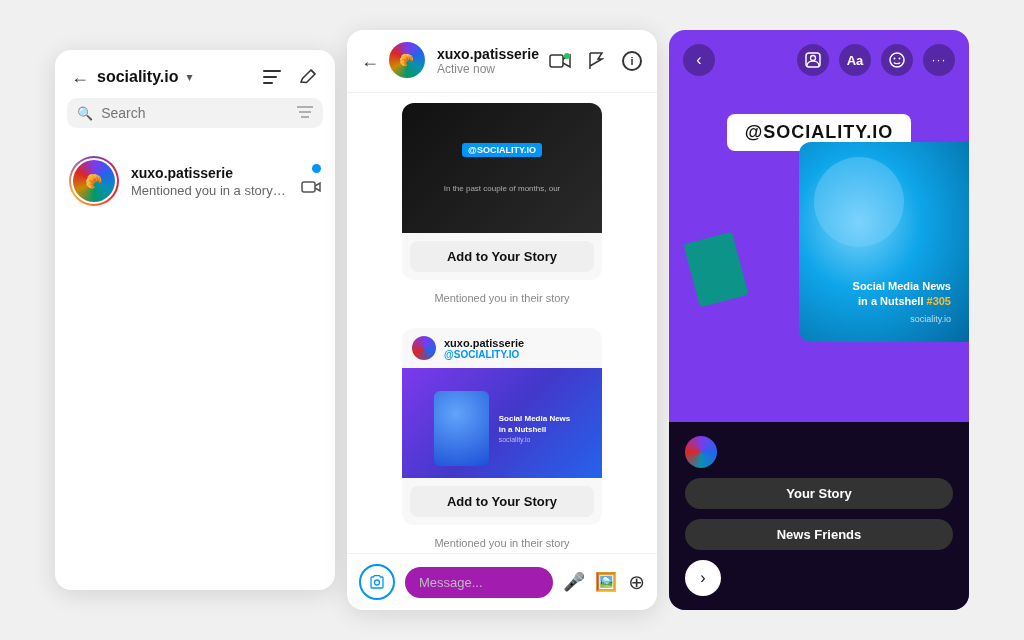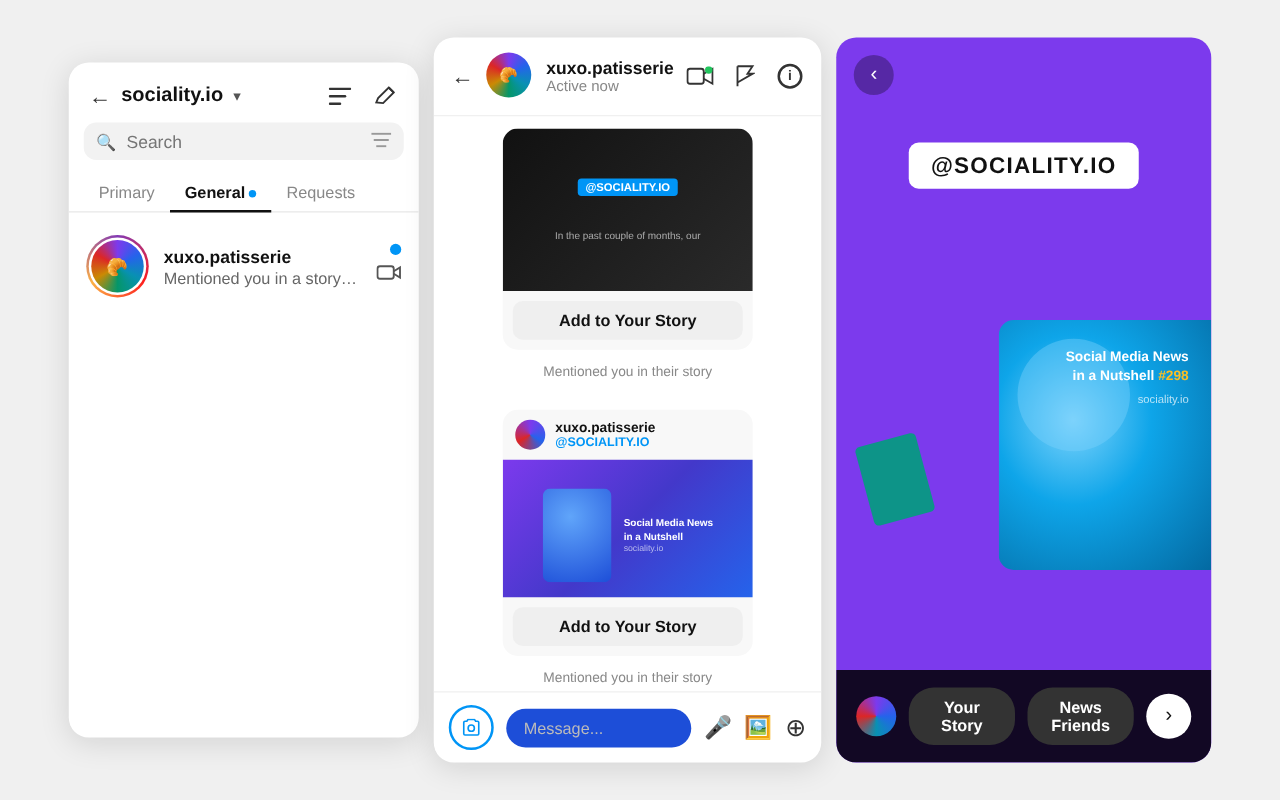--- a/index.html
+++ b/index.html
@@ -305,21 +305,21 @@
       align-items: center;
       justify-content: center;
       color: #0095f6;
       font-size: 16px;
       cursor: pointer;
       flex-shrink: 0;
     }
 
     .s2-text-input {
       flex: 1;
-      background: #1d4ed8;
+      background: #a21caf;
       border-radius: 20px;
       padding: 8px 14px;
       font-size: 13px;
       color: #888;
       border: none;
       outline: none;
     }
 
     .s2-icons {
       display: flex;
@@ -393,22 +393,22 @@
       flex-direction: column;
       align-items: flex-start;
       justify-content: flex-start;
       padding: 20px 20px;
     }
 
     .s3-footer {
       background: rgba(0,0,0,0.85);
       padding: 14px 16px;
       display: flex;
-      align-items: center;
       gap: 10px;
+      flex-direction: column;
     }
 
     .s3-footer-avatar {
       width: 32px;
       height: 32px;
       border-radius: 50%;
       background: conic-gradient(#7c3aed, #2563eb, #0891b2, #dc2626, #7c3aed);
       flex-shrink: 0;
     }
 
@@ -485,31 +485,20 @@
       <input type="text" placeholder="Search" style="">
       <span class="filter-icon">
         <svg width="16" height="12" viewBox="0 0 16 12" fill="none">
           <line x1="0" y1="1" x2="16" y2="1" stroke="#999" stroke-width="1.5"></line>
           <line x1="2" y1="6" x2="14" y2="6" stroke="#999" stroke-width="1.5"></line>
           <line x1="4" y1="11" x2="12" y2="11" stroke="#999" stroke-width="1.5"></line>
         </svg>
       </span>
     </div>
 
-    <div class="s1-tabs">
-      <div class="s1-tab">
-        <span>Primary</span>
-      </div>
-      <div class="s1-tab active">
-        <span>General</span><span class="tab-dot"></span>
-      </div>
-      <div class="s1-tab">
-        <span>Requests</span>
-      </div>
-    </div>
 
     <div class="s1-message-list">
       <div class="message-item">
         <div class="avatar-container">
           <div style="position:relative;width:50px;height:50px;">
             <div style="position:absolute;inset:0;border-radius:50%;background:conic-gradient(#833ab4 0%, #fd1d1d 33%, #fcb045 66%, #833ab4 100%);"></div>
             <div style="position:absolute;inset:2px;border-radius:50%;background:white;"></div>
             <div style="position:absolute;inset:4px;border-radius:50%;background:conic-gradient(#7c3aed, #2563eb, #0891b2, #059669, #ca8a04, #dc2626, #7c3aed);display:flex;align-items:center;justify-content:center;font-size:14px;color:white;font-weight:bold;">🥐</div>
           </div>
         </div>
@@ -616,38 +605,57 @@
         <span class="s2-icon">🖼️</span>
         <span class="s2-icon" style="font-size:20px;font-weight:300;color:#333;">⊕</span>
       </div>
     </div>
   </div>
 
   <div class="screen-3">
 
     <div class="s3-header">
       <div class="s3-back">‹</div>
+      <div class="s3-header-icons">
+        <div class="s3-icon">
+          <svg width="16" height="16" viewBox="0 0 16 16" fill="none">
+            <rect x="1" y="1" width="14" height="14" rx="3" stroke="white" stroke-width="1.5" fill="none"></rect>
+            <circle cx="8" cy="6" r="2.5" stroke="white" stroke-width="1.3" fill="none"></circle>
+            <path d="M2 14c0-3 2.7-5 6-5s6 2 6 5" stroke="white" stroke-width="1.3" fill="none"></path>
+          </svg>
+        </div>
+        <div class="s3-icon" style="font-size:13px;font-weight:700;">Aa</div>
+        <div class="s3-icon">
+          <svg width="16" height="16" viewBox="0 0 16 16" fill="none">
+            <circle cx="8" cy="8" r="7" stroke="white" stroke-width="1.5" fill="none"></circle>
+            <circle cx="5.5" cy="6.5" r="1" fill="white"></circle>
+            <circle cx="10.5" cy="6.5" r="1" fill="white"></circle>
+            <path d="M5 10.5c0.5 1.5 5.5 1.5 6 0" stroke="white" stroke-width="1.3" fill="none"></path>
+          </svg>
+        </div>
+        <div class="s3-icon" style="letter-spacing:1px;font-size:12px;">···</div>
+      </div>
     </div>
 
     <div class="s3-content">
 
       <div style="align-self:center;margin-top:10px;background:white;padding:8px 18px;border-radius:8px;">
         <span style="font-size:18px;font-weight:900;color:#111;letter-spacing:1px;">@SOCIALITY.IO</span>
       </div>
 
       <div style="position:absolute;bottom:120px;left:22px;width:50px;height:65px;background:#0d9488;border-radius:4px;transform:rotate(-15deg);"></div>
 
       <div style="position:absolute;right:0;bottom:80px;width:170px;height:200px;border-radius:12px 0 0 12px;overflow:hidden;">
         <div style="width:100%;height:100%;background:radial-gradient(ellipse at 35% 40%, #7dd3fc 0%, #0ea5e9 40%, #0369a1 100%);position:relative;">
           <div style="position:absolute;top:15px;left:15px;width:90px;height:90px;border-radius:50%;background:rgba(125,211,252,0.4);"></div>
         </div>
       </div>
 
       <div style="position:absolute;right:18px;top:195px;text-align:right;max-width:120px;">
-        <div style="font-size:11px;font-weight:700;color:white;line-height:1.4;">Social Media News<br>in a Nutshell <span style="color:#fbbf24;">#298</span></div>
+        <div style="font-size:11px;font-weight:700;color:white;line-height:1.4;">Social Media News<br>in a Nutshell <span style="color:#fbbf24;">#305</span></div>
         <div style="font-size:9px;color:rgba(255,255,255,0.7);margin-top:4px;">sociality.io</div>
       </div>
 
     </div>
 
     <div class="s3-footer">
       <div class="s3-footer-avatar"></div>
       <div class="s3-story-btn">Your Story</div>
       <div class="s3-close-friends-btn">News Friends</div>
       <div class="s3-next-btn">›</div>

